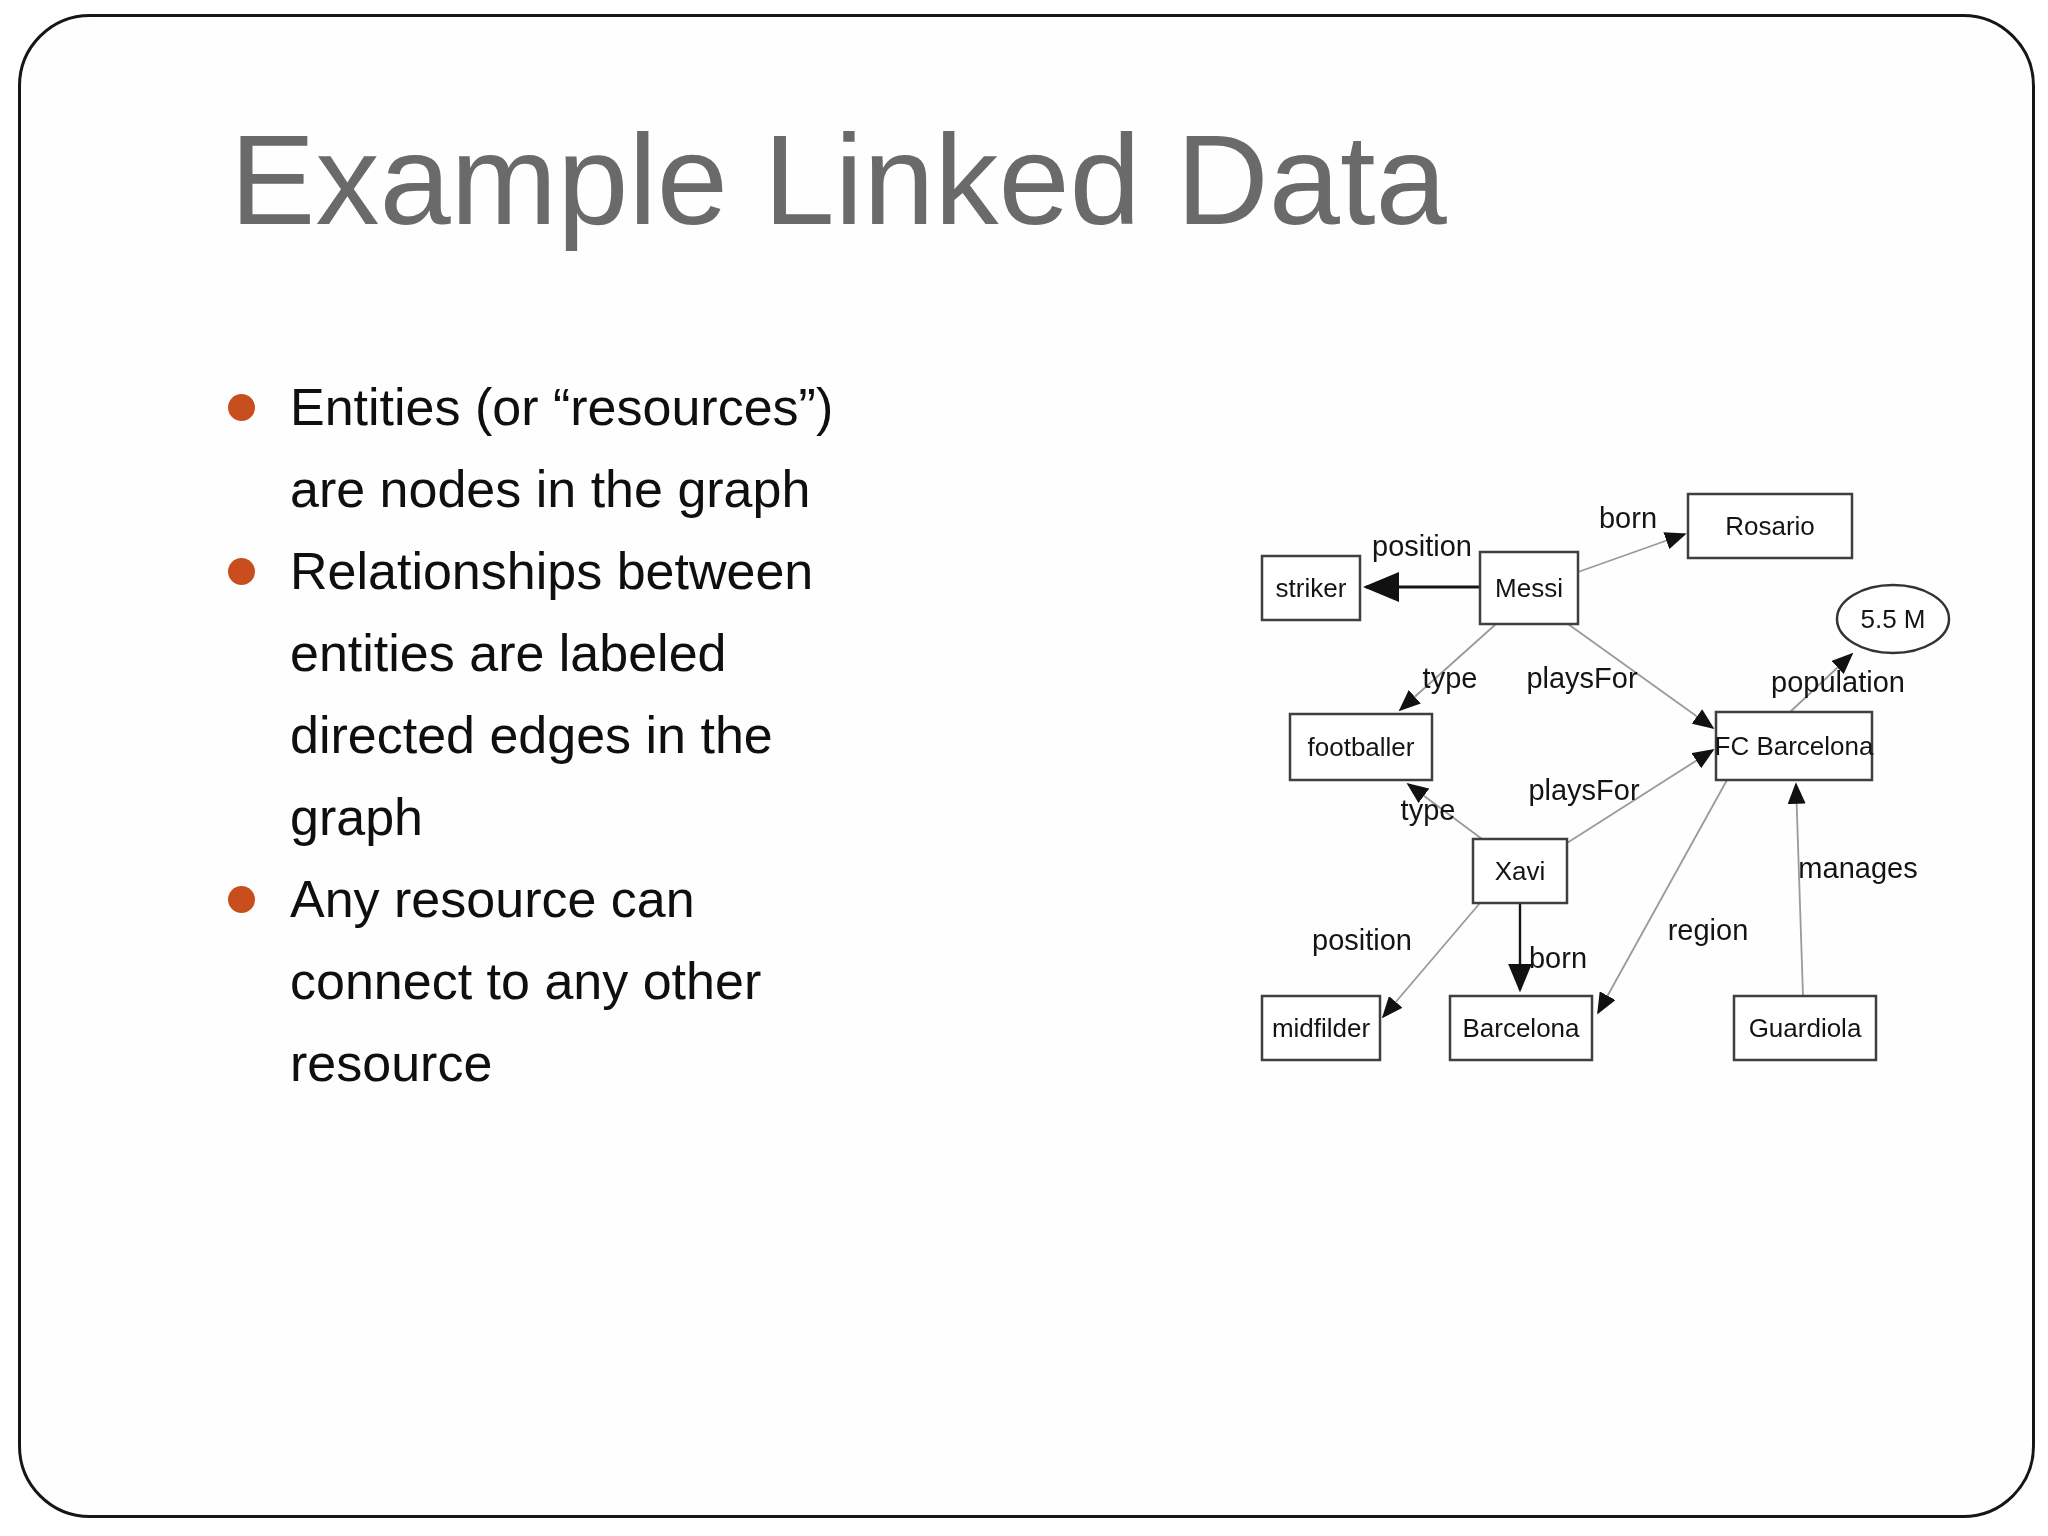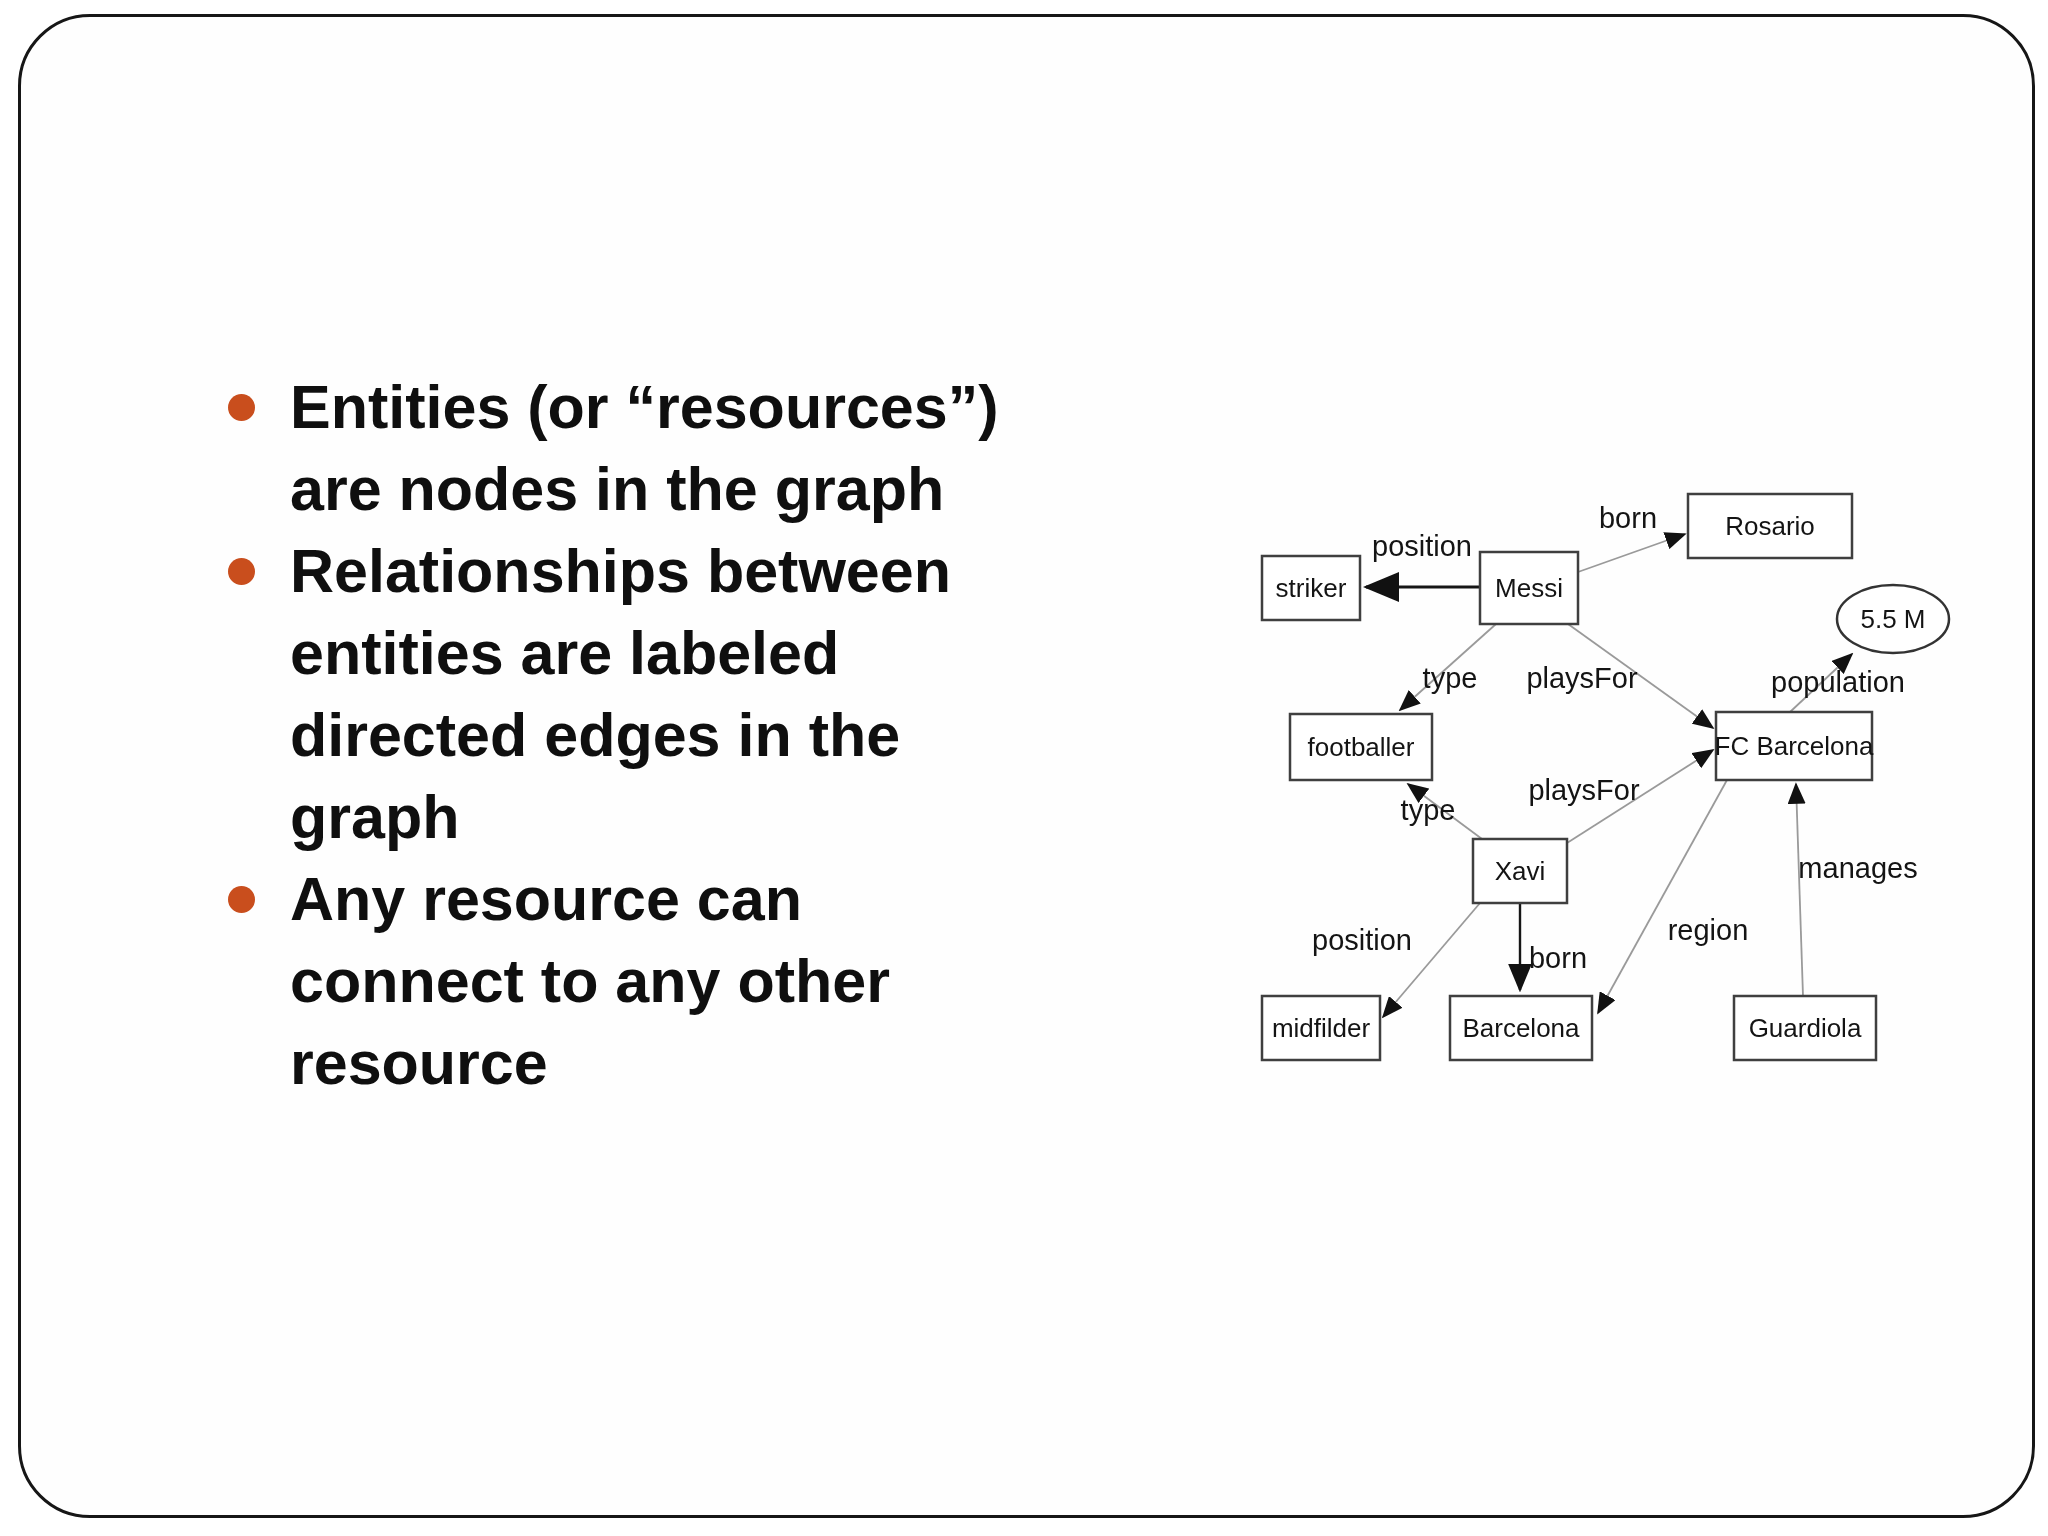--- a/index.html
+++ b/index.html
@@ -12,39 +12,40 @@
   .content{position:absolute;inset:0;z-index:2;}
 
   .title{position:absolute;left:230px;top:116px;font-size:128px;line-height:1;
        color:#6a6a6a;white-space:nowrap;}
 
   .bullets{position:absolute;left:228px;top:366px;width:960px;}
   .bullet{display:flex;align-items:flex-start;}
   .bullet + .bullet{}
   .dot{width:27px;height:27px;border-radius:50%;background:#c94e1d;
        margin-top:28px;flex:0 0 auto;}
-  .bullet-text{margin-left:35px;font-size:61px;line-height:82px;color:#0f0f0f;
-       white-space:pre-line;font-weight:bold;}
+  .bullet-text{margin-left:35px;font-size:52px;line-height:82px;color:#0f0f0f;
+       white-space:pre-line;}
 
   .diagram{position:absolute;left:1230px;top:480px;width:760px;height:620px;}
   .node-rect{fill:#ffffff;stroke:#3f3f3f;stroke-width:2.5;}
   .node-ellipse{fill:#ffffff;stroke:#333333;stroke-width:2.5;}
   .node-label{font-size:26px;fill:#141414;text-anchor:middle;dominant-baseline:central;}
   .edge-label{font-size:29px;fill:#141414;text-anchor:middle;}
   .edge{stroke:#9a9a9a;stroke-width:1.8;fill:none;}
   .edge.strong{stroke:#161616;stroke-width:3;}
   .edge.dark{stroke:#161616;stroke-width:2.4;}
 </style>
 </head>
 <body>
 
 <div class="slide-frame"></div>
 
 <div class="content">
 
+  <div class="title">Example Linked Data</div>
 
   <div class="bullets">
     <div class="bullet">
       <span class="dot"></span>
       <div class="bullet-text">Entities (or “resources”)
 are nodes in the graph</div>
     </div>
     <div class="bullet">
       <span class="dot"></span>
       <div class="bullet-text">Relationships between

